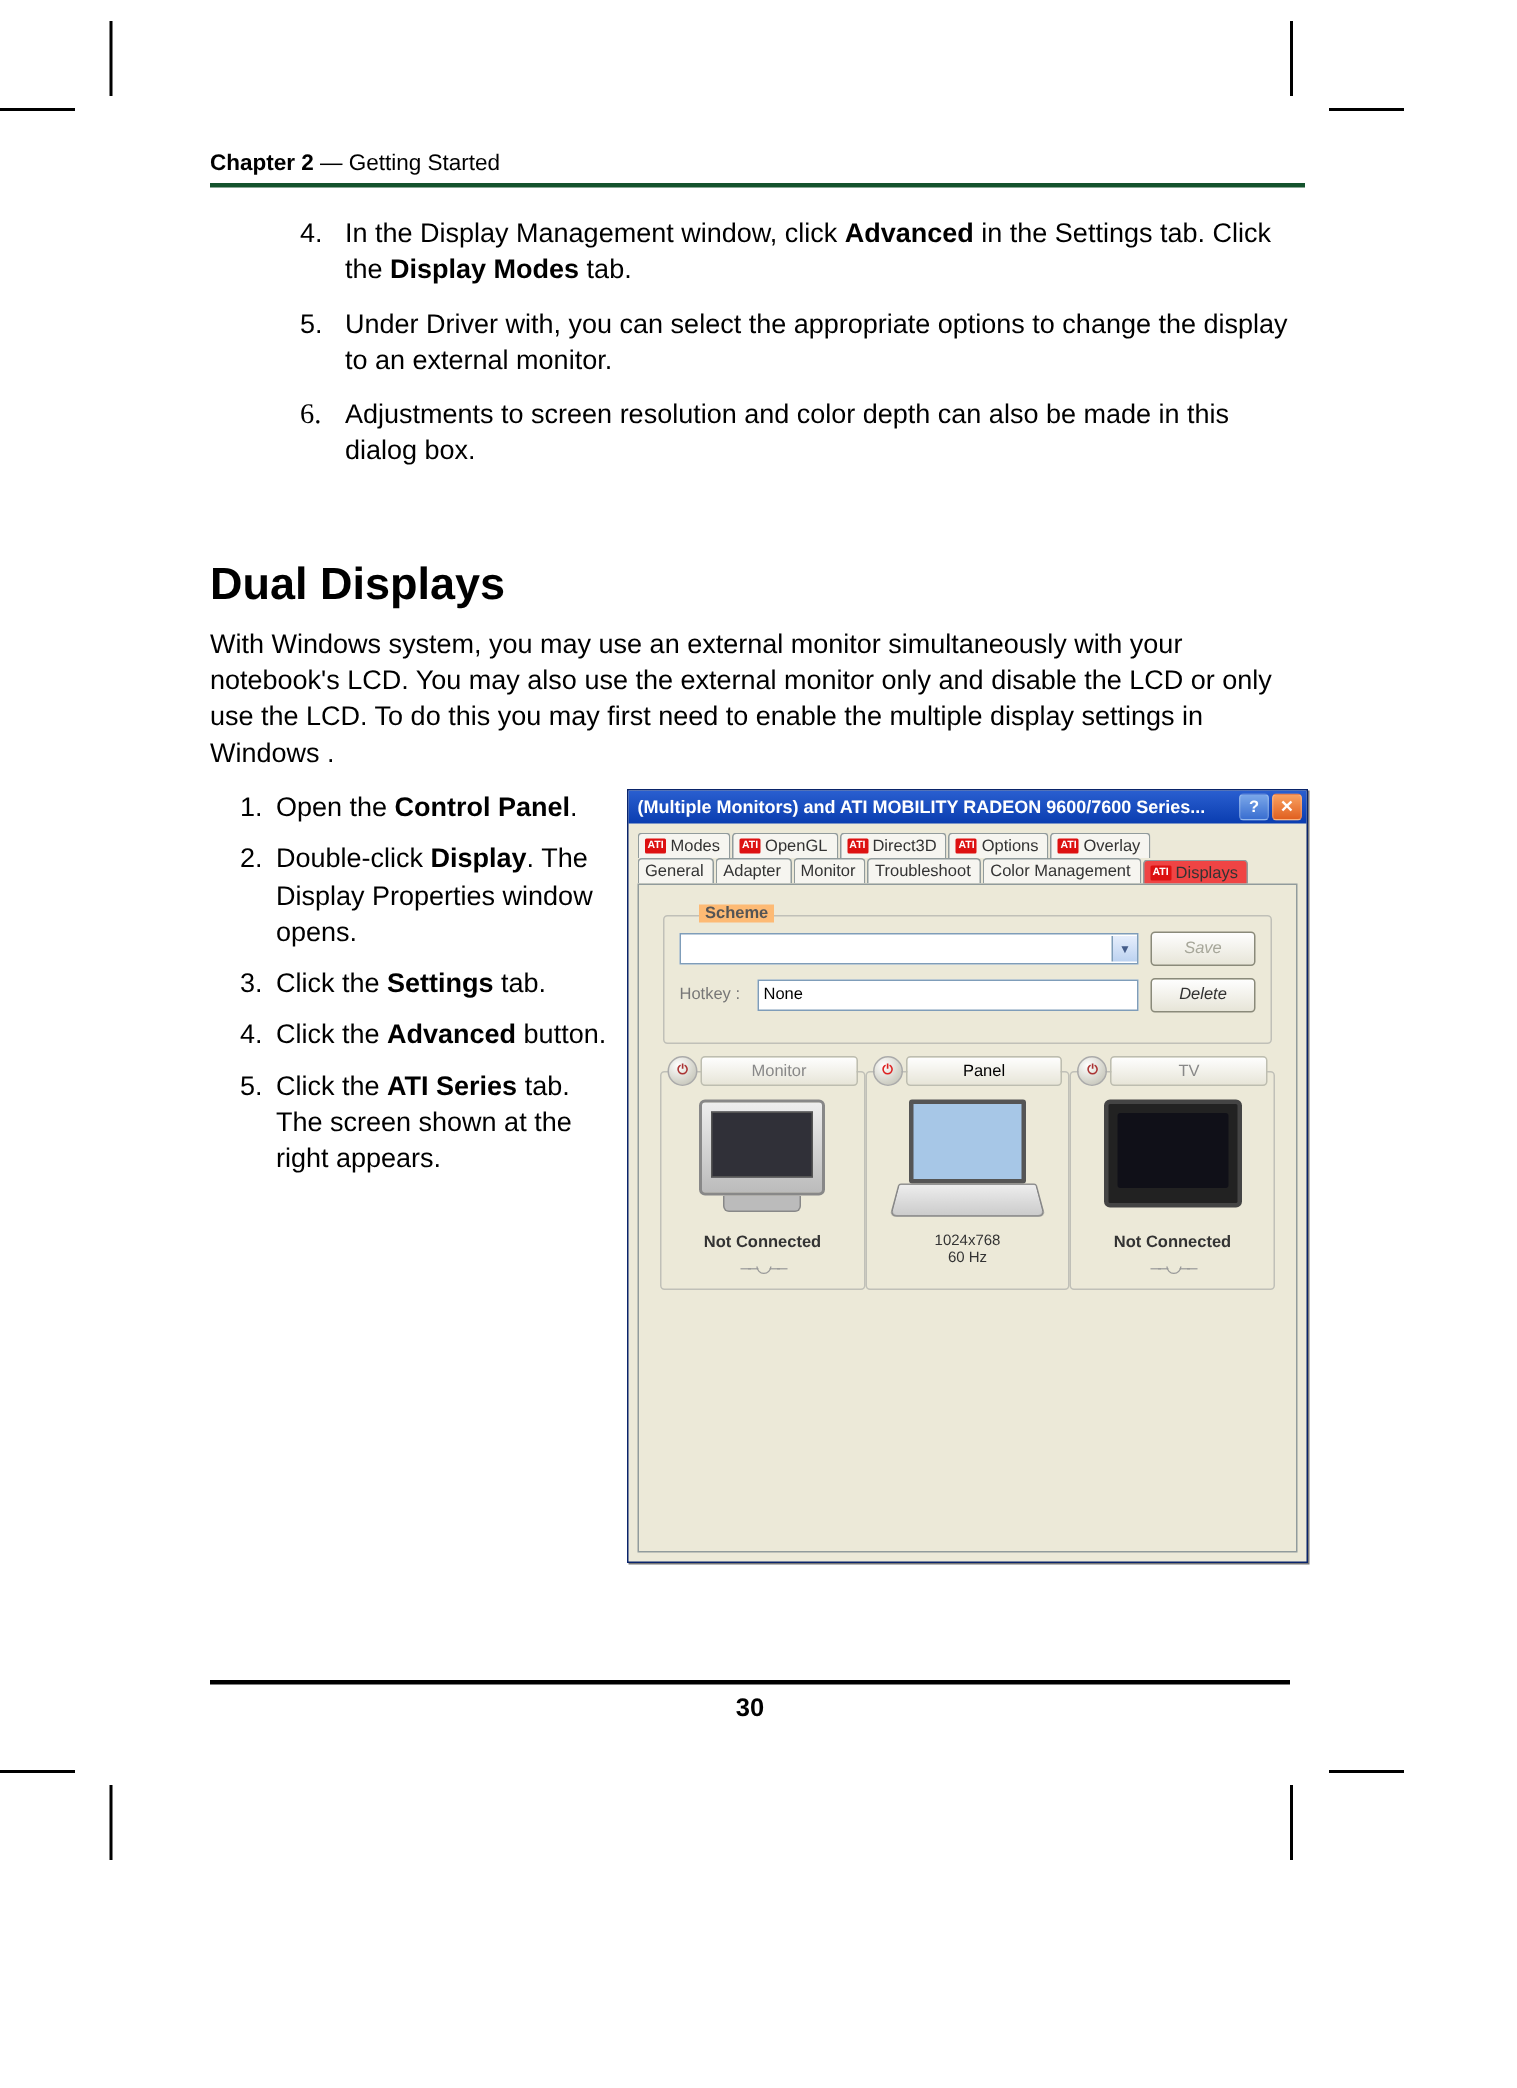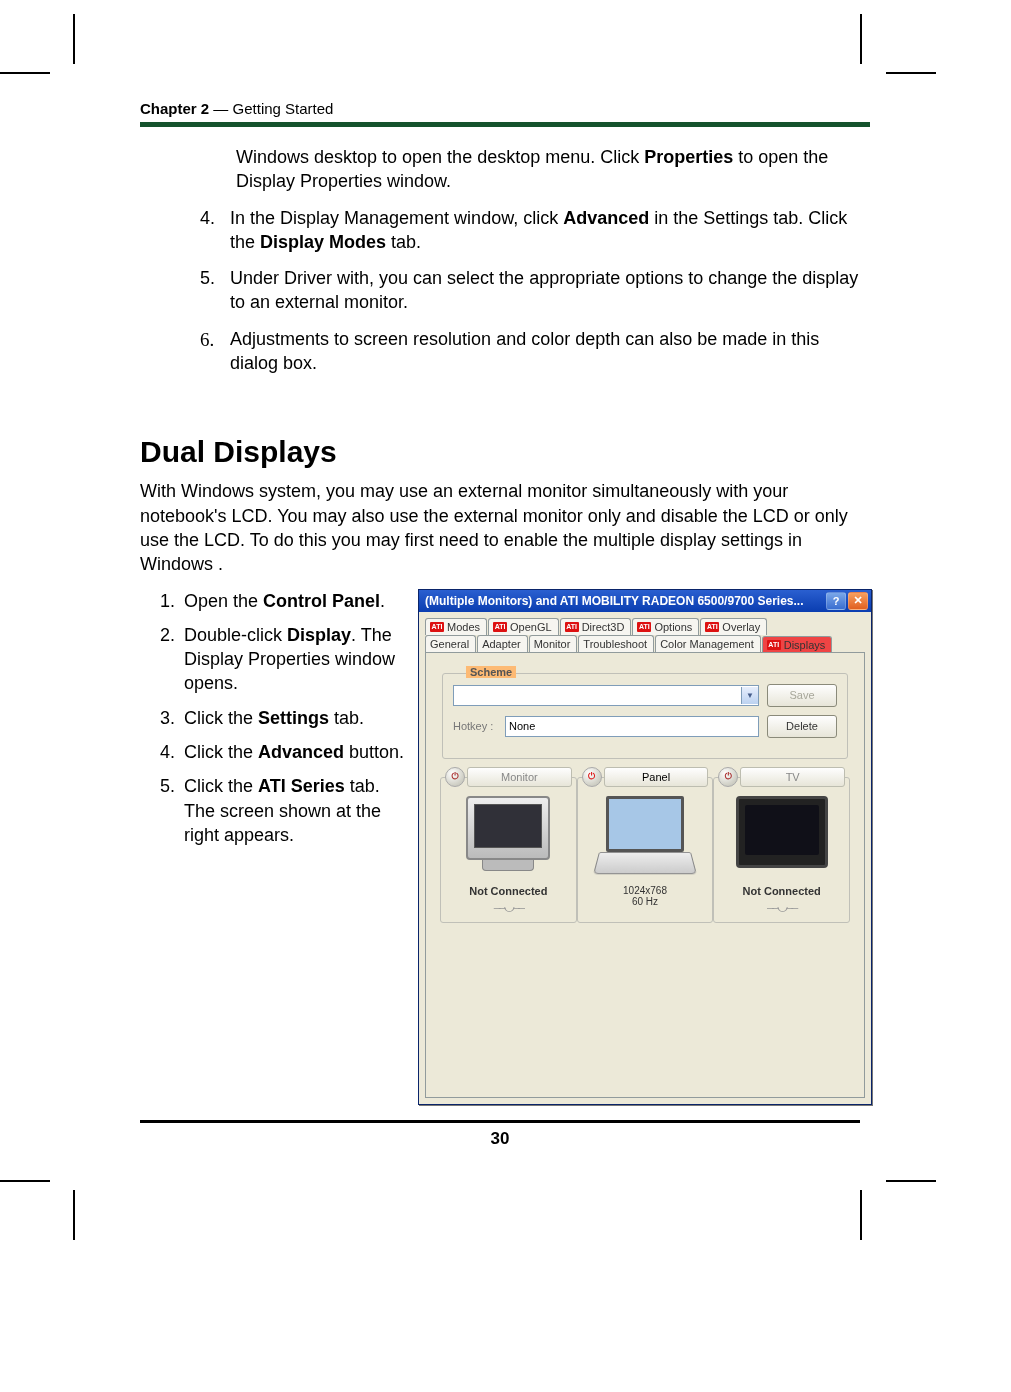--- a/index.html
+++ b/index.html
@@ -25,21 +25,21 @@
 
   .content {
     position: absolute;
     left: 140px;
     top: 100px;
     width: 730px;
   }
   .running-head {
     font-size: 15px;
     padding-bottom: 5px;
-    border-bottom: 5px solid #14532d;
+    border-bottom: 3px solid #14532d;
     margin-bottom: 18px;
   }
   .running-head b { font-weight: bold; }
   .body-text { font-size: 18px; line-height: 1.35; }
   .indent-list { margin-left: 60px; }
   .li-row { display: flex; margin-bottom: 12px; }
   .li-num { width: 30px; flex: none; }
   .li-body { flex: 1; }
   h2.section { font-size: 30px; font-weight: bold; margin: 60px 0 10px 0; }
   .two-col { display: flex; align-items: flex-start; }
@@ -148,21 +148,21 @@
     color: #455d8a;
   }
   .winbtn {
     width: 68px; height: 21px;
     border: 1px solid #8a8a7a;
     border-radius: 3px;
     background: linear-gradient(#fefefe,#e7e5d8);
     font-size: 11px;
     margin-left: 8px;
     color: #333;
-    display: inline-flex; align-items: center; justify-content: center;
+    display: inline-flex; align-items: center; justify-content: center; font-style: italic;
   }
   .winbtn.disabled { color: #a7a79a; }
   .display-row { display: flex; justify-content: space-between; margin: 4px 2px 2px 2px; }
   .disp-card {
     width: 132px;
     border: 1px solid #c0c0b8;
     border-radius: 3px;
     position: relative;
     padding: 8px 4px 6px 4px;
     text-align: center;
@@ -234,23 +234,20 @@
   <div class="crop-mark cm-v crop-bl-v"></div>
   <div class="crop-mark cm-v crop-br-v"></div>
   <div class="crop-mark cm-h crop-bl-h"></div>
   <div class="crop-mark cm-h crop-br-h"></div>
 
   <div class="content">
     <div class="running-head">
       <b>Chapter 2</b><span> — </span><span>Getting Started</span>
     </div>
 
-    <div class="body-text indent-list" style="margin-left:96px;">
-      <span>Windows desktop to open the desktop menu. Click </span><b>Properties</b><span> to open the Display Properties window.</span>
-    </div>
 
     <div class="body-text indent-list" style="margin-top:12px;">
       <div class="li-row">
         <div class="li-num">4.</div>
         <div class="li-body"><span>In the Display Management window, click </span><b>Advanced</b><span> in the Settings tab. Click the </span><b>Display Modes</b><span> tab.</span></div>
       </div>
       <div class="li-row">
         <div class="li-num">5.</div>
         <div class="li-body">Under Driver with, you can select the appropriate options to change the display to an external monitor.</div>
       </div>
@@ -283,21 +280,21 @@
         </div>
         <div class="li-row">
           <div class="li-num">5.</div>
           <div class="li-body"><span>Click the </span><b>ATI Series</b><span> tab. The screen shown at the right appears.</span></div>
         </div>
       </div>
 
       <div class="col-right">
         <div class="dlg">
           <div class="titlebar">
-            <span class="ttext">(Multiple Monitors) and ATI MOBILITY RADEON 6500/9700 Series...</span>
+            <span class="ttext">(Multiple Monitors) and ATI MOBILITY RADEON 9600/7600 Series...</span>
             <span class="tbtn help">?</span>
             <span class="tbtn">✕</span>
           </div>
           <div class="tabs-area">
             <div class="tabs-row">
               <div class="tab">
                   <span class="ati">ATI</span>
                   <span>Modes</span>
                 </div>
               <div class="tab">

